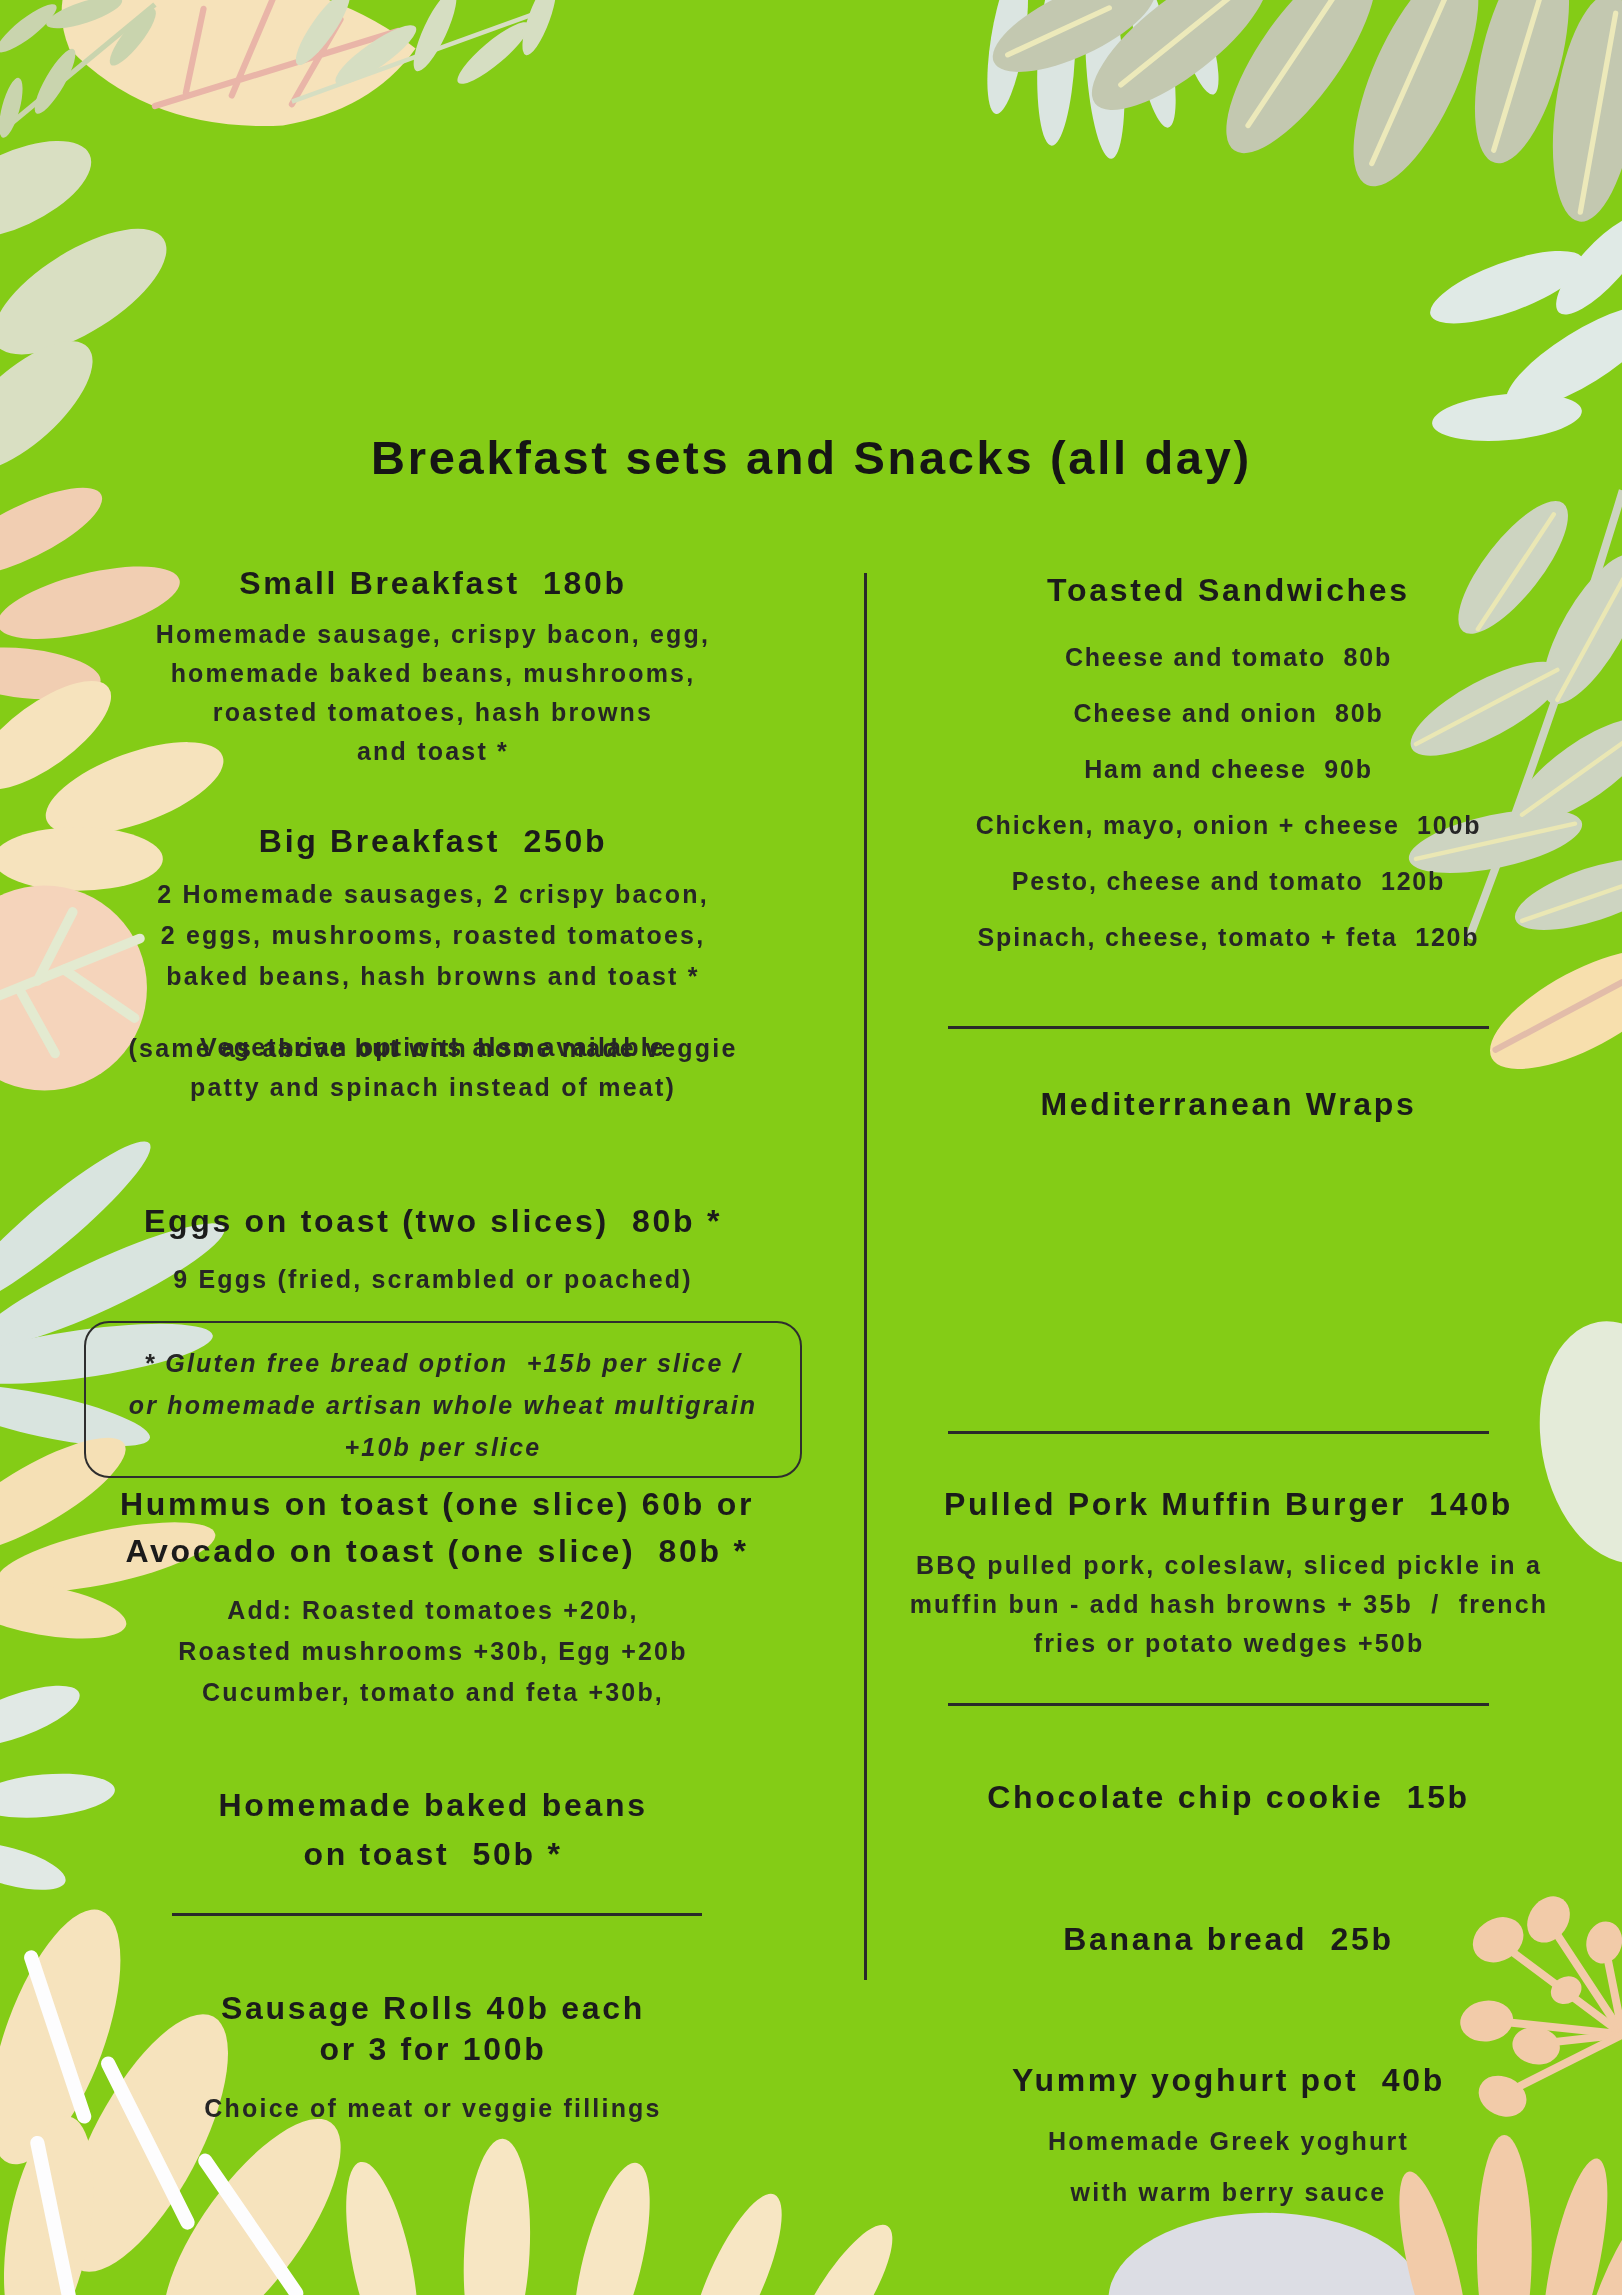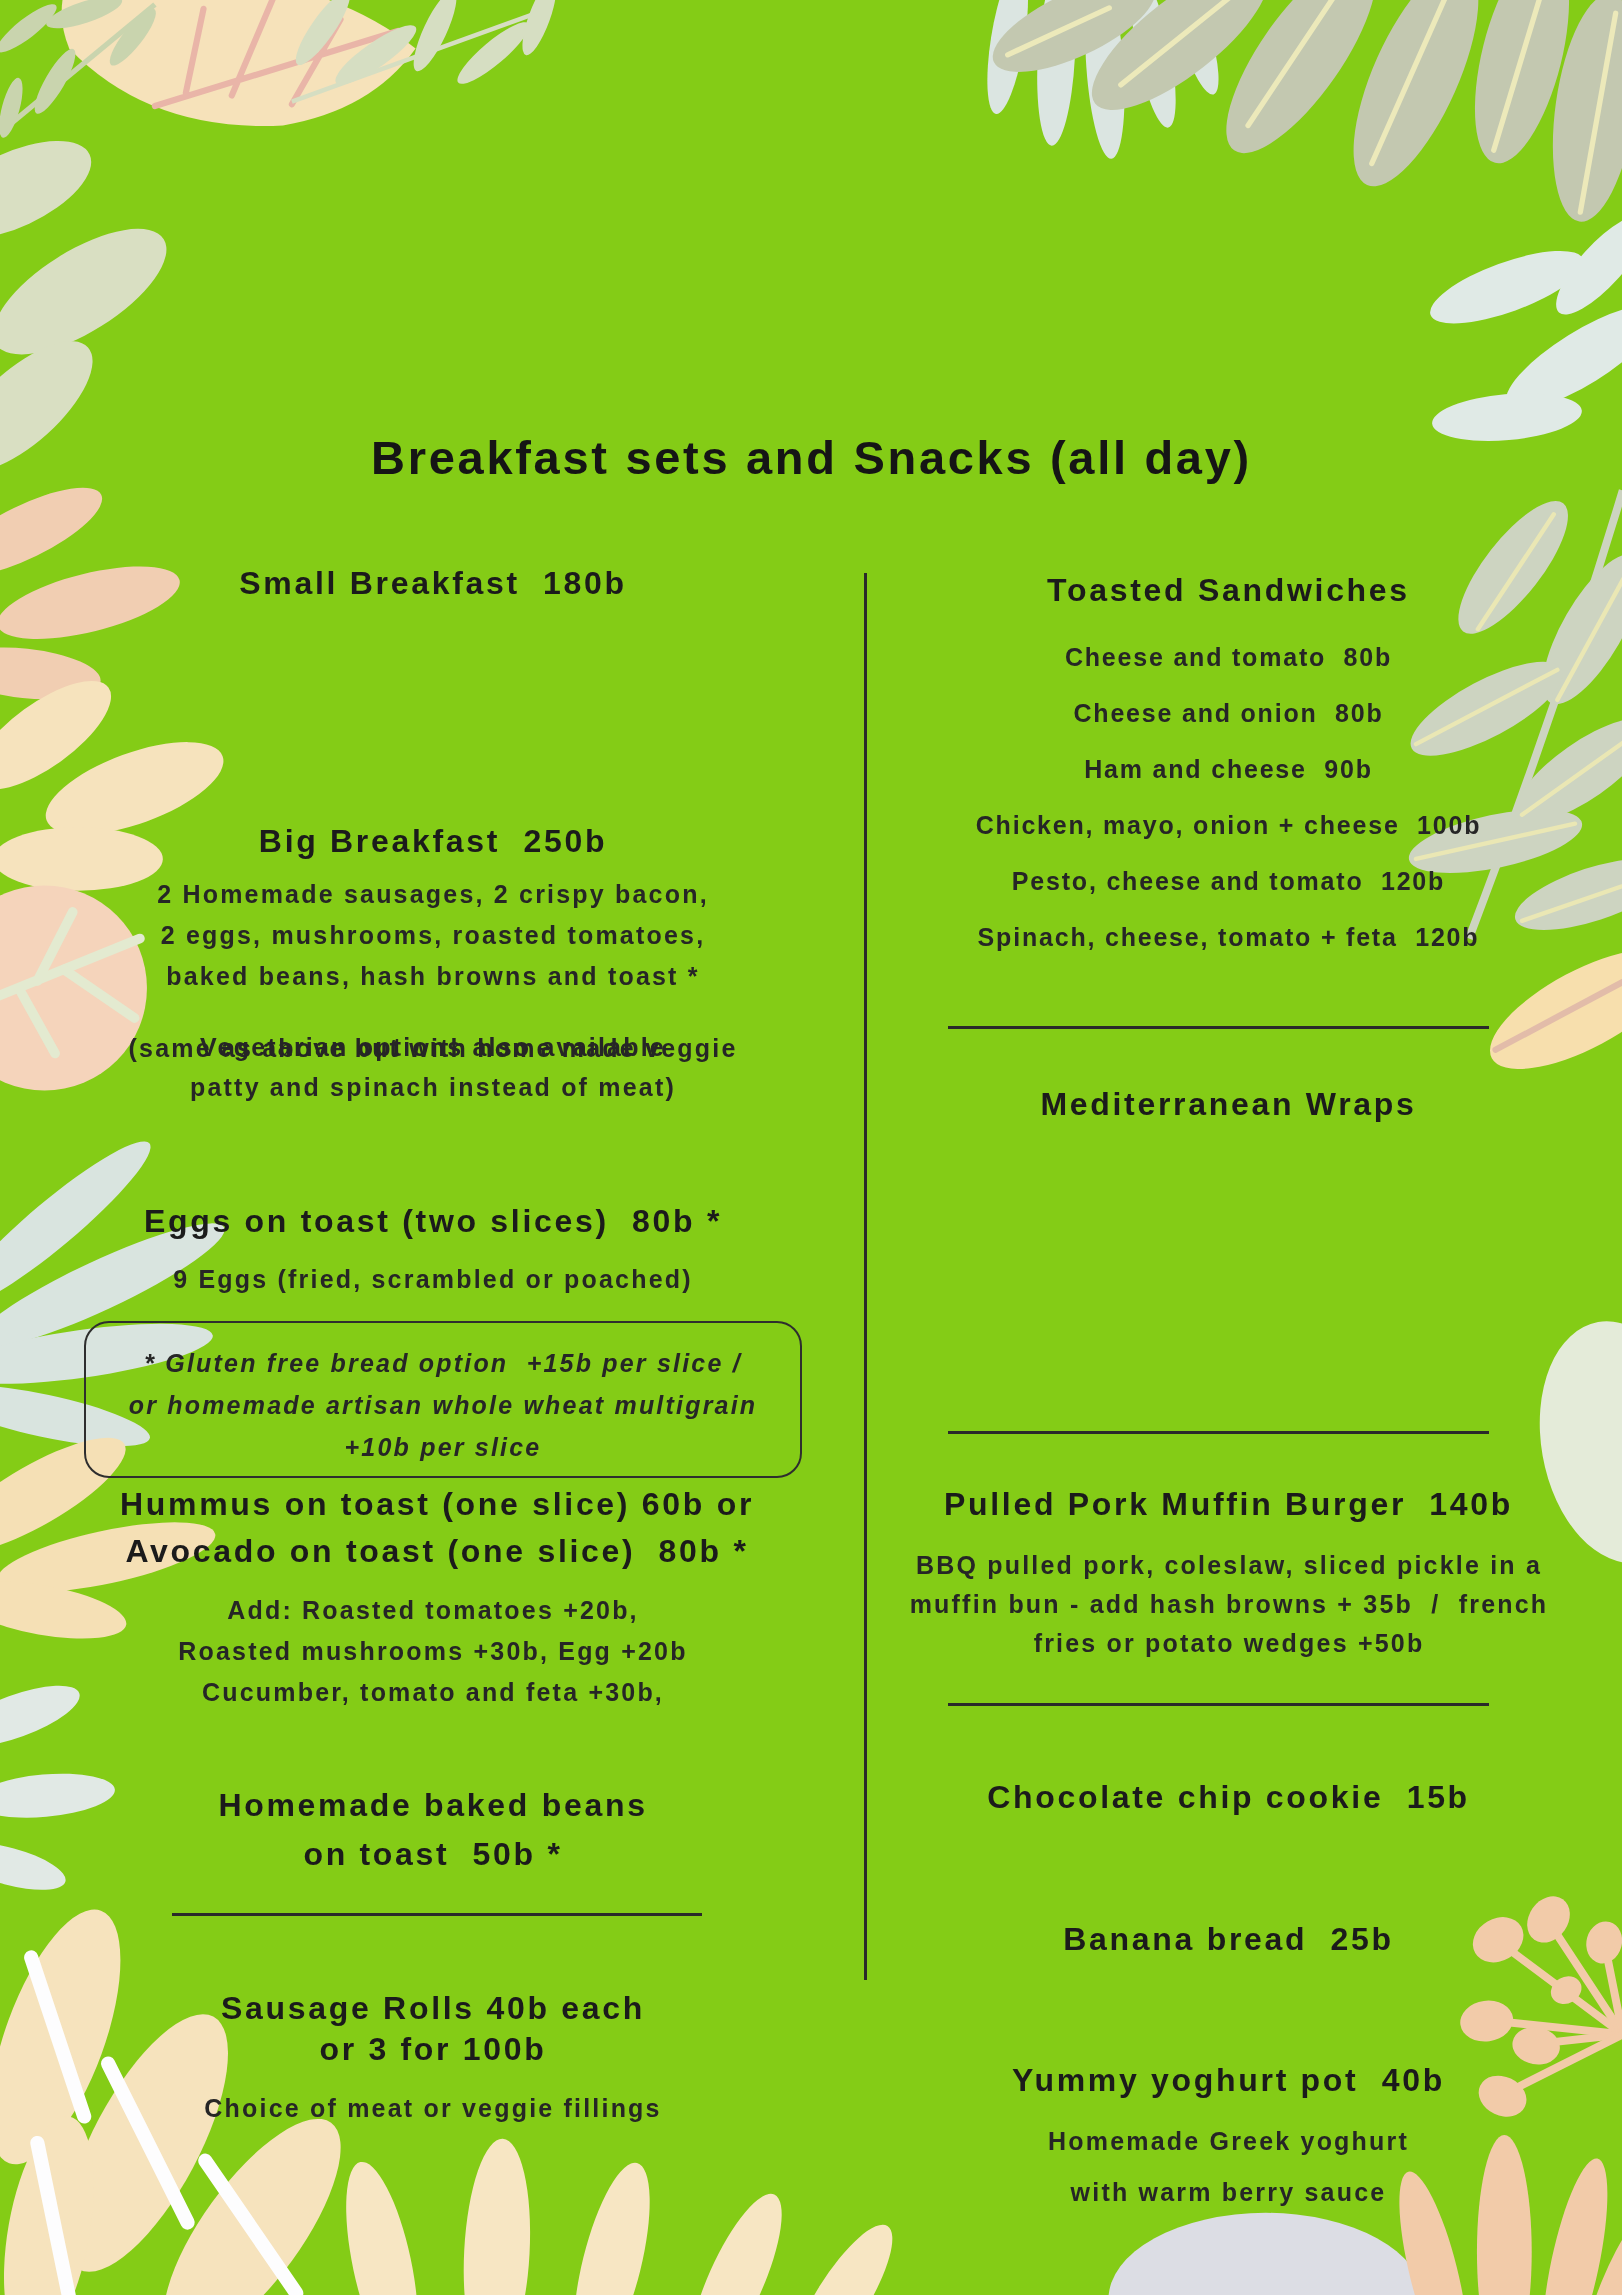--- a/index.html
+++ b/index.html
@@ -223,20 +223,24 @@
         <ellipse cx="1772" cy="2252" rx="18" ry="15" transform="rotate(-30 1772 2252)"></ellipse>
       </g>
     </g>
   </svg>
 
   <div class="txt title" style="left:0;top:488;width:1623px;top:431px;">Breakfast sets and Snacks (all day)</div>
 
   <div class="vline" style="left:864px;top:573px;height:1407px;"></div>
 
   <div class="txt h" style="left:62px;width:742px;top:564px;">Small Breakfast&nbsp; 180b</div>
+  <div class="txt b" style="left:62px;width:742px;top:615px;">Homemade sausage, crispy bacon, egg,
+homemade baked beans, mushrooms,
+roasted tomatoes, hash browns
+and toast *</div>
 
   <div class="txt h" style="left:62px;width:742px;top:822px;">Big Breakfast&nbsp; 250b</div>
   <div class="txt b" style="left:62px;width:742px;top:874px;line-height:41px;">2 Homemade sausages, 2 crispy bacon,
 2 eggs, mushrooms, roasted tomatoes,
 baked beans, hash browns and toast *</div>
 
   <div class="txt b" style="left:62px;width:742px;top:1028px;font-weight:700;">Vegetarian options also available</div>
   <div class="txt b" style="left:35px;width:796px;top:1029px;">(same as above but with home made veggie
 patty and spinach instead of meat)</div>
 

